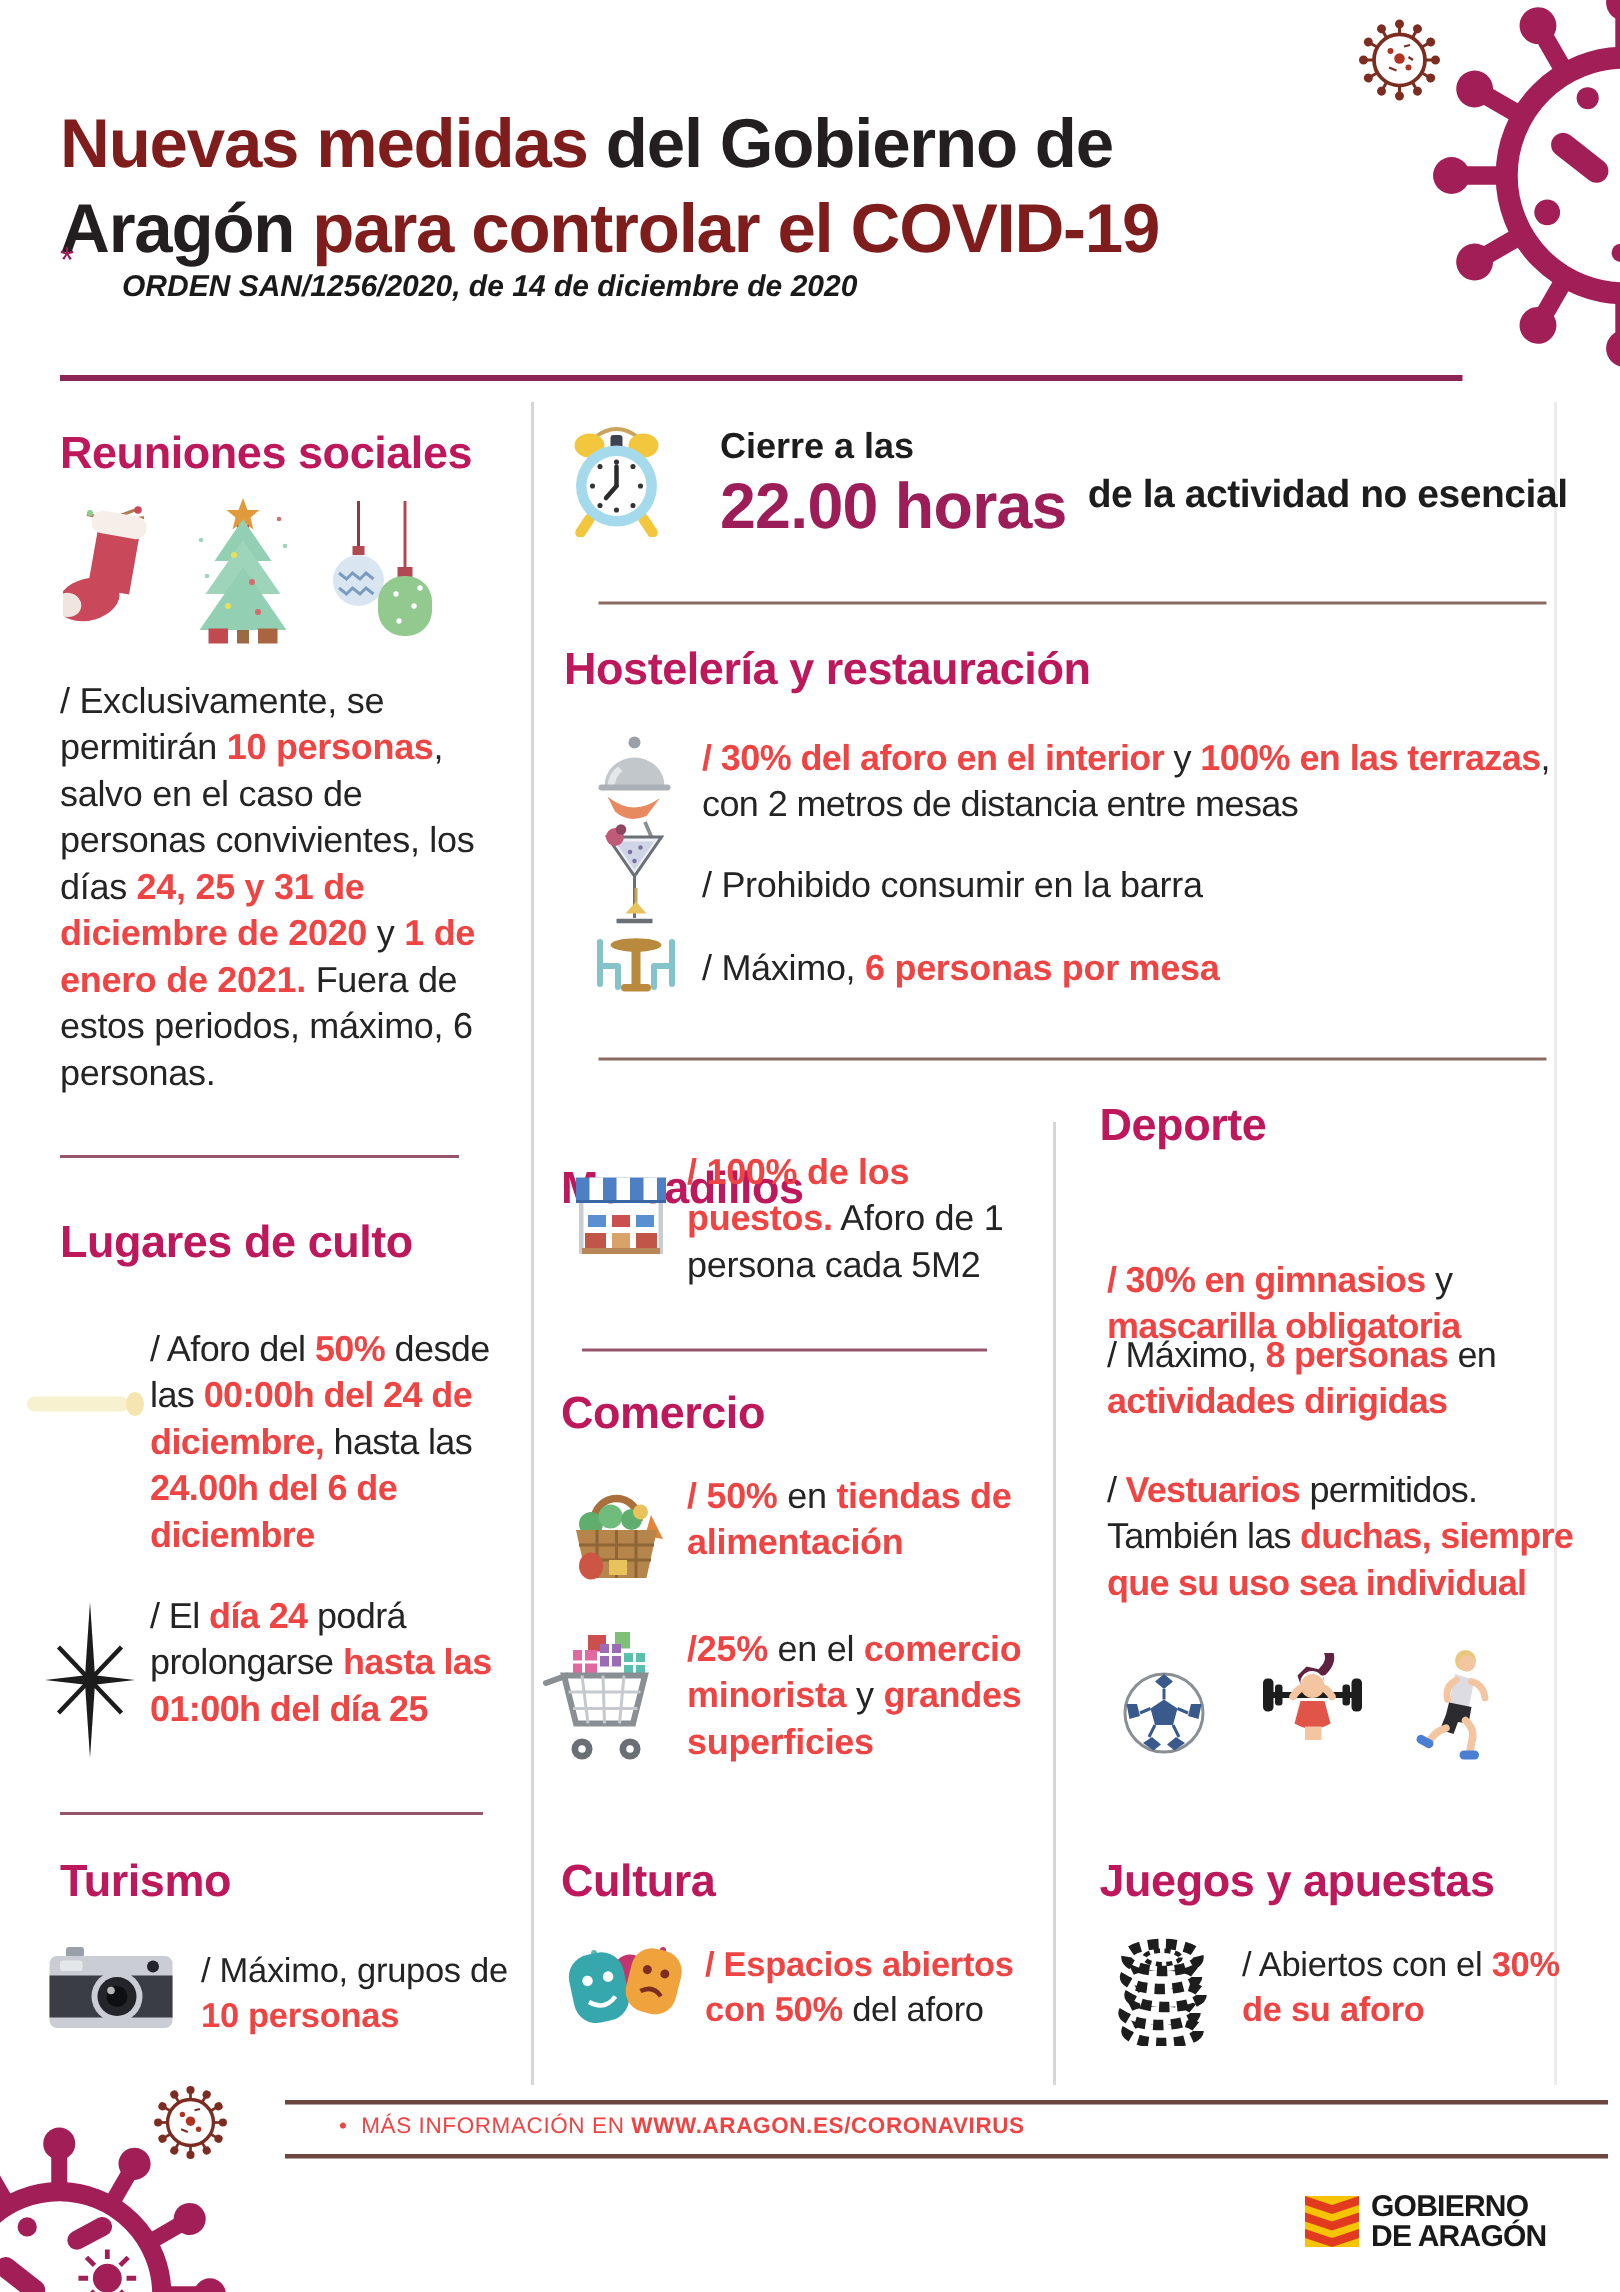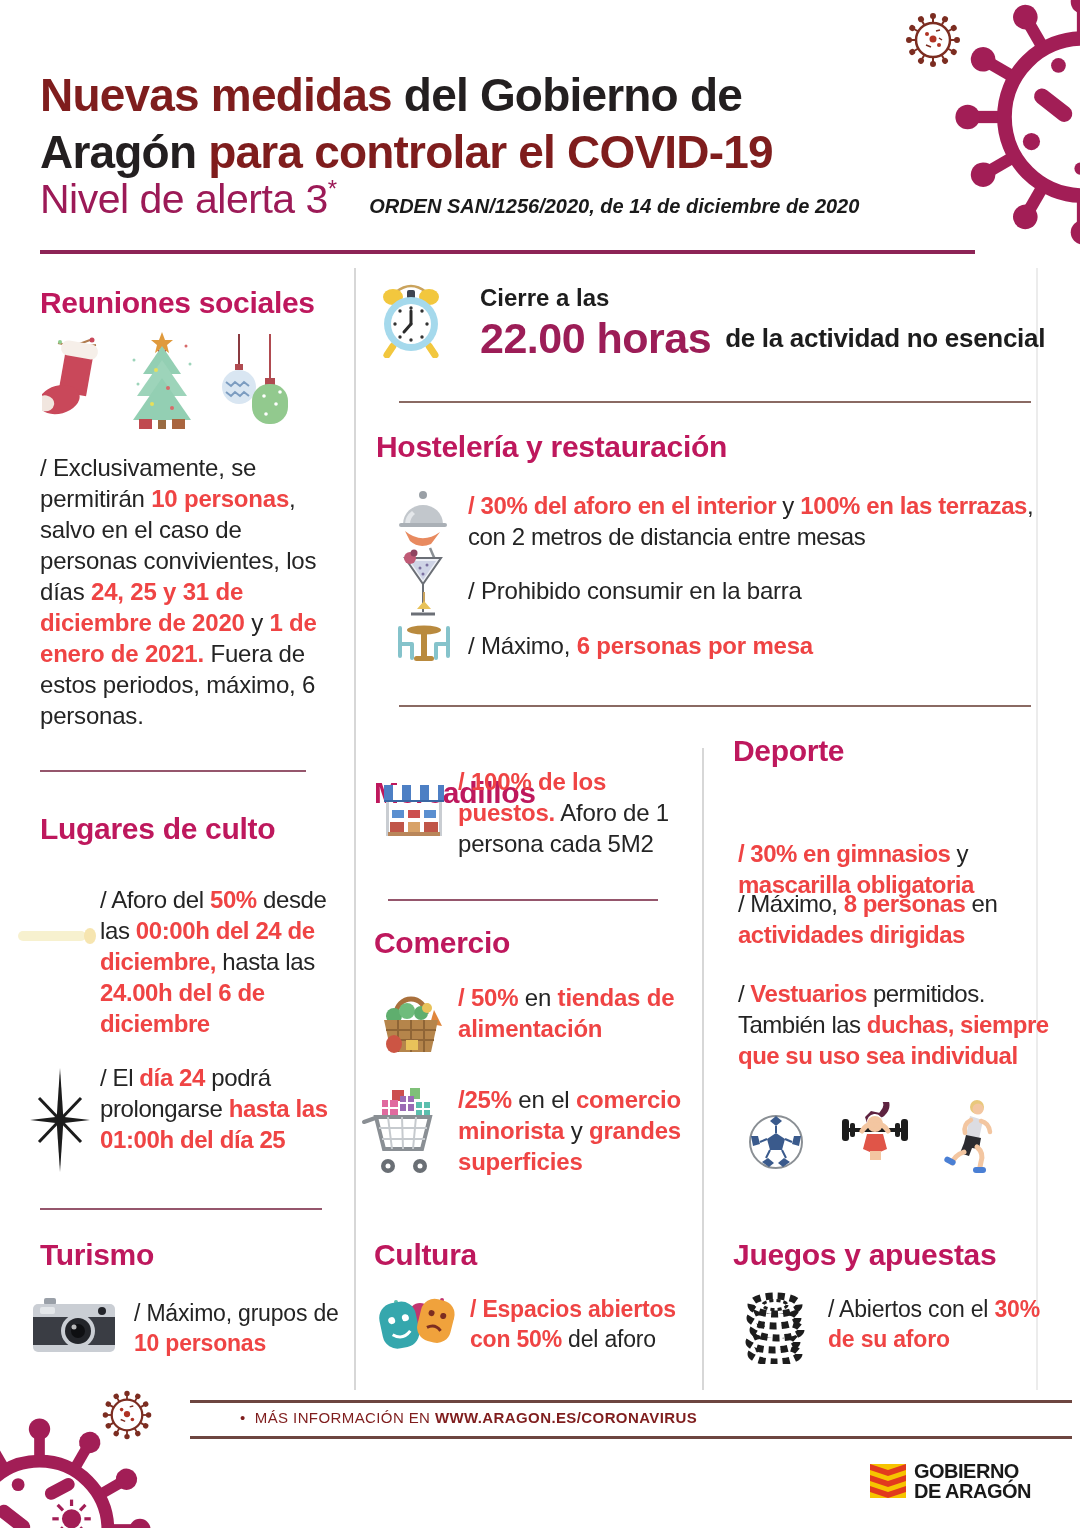--- a/index.html
+++ b/index.html
@@ -13,38 +13,37 @@
   .hline{position:absolute;height:2px;background:#95566c;}
   .vline{position:absolute;width:2px;background:#d7d7d7;}
   .title{position:absolute;left:40px;top:36px;width:880px;font-size:46px;line-height:57px;
          font-weight:bold;letter-spacing:-0.8px;color:#231f20;}
   .title .accent{color:#7f1d1d;}
   .alert-row{position:absolute;left:40px;top:176px;display:flex;align-items:baseline;}
   .alert-level{font-size:41px;font-weight:400;color:#9c1a57;letter-spacing:-0.5px;}
   .alert-mark{font-size:24px;color:#9c1a57;position:relative;top:-16px;}
   .order-ref{font-size:20px;font-style:italic;font-weight:bold;color:#1a1a1a;margin-left:32px;}
   .closure-intro{position:absolute;left:480px;top:284px;font-size:24px;font-weight:bold;color:#1d1d1d;}
-  .closure-line2{position:absolute;left:480px;top:314px;display:flex;align-items:center;}
+  .closure-line2{position:absolute;left:480px;top:314px;display:flex;align-items:flex-start;}
   .closure-time{font-size:43px;font-weight:bold;color:#9c1d57;letter-spacing:-0.5px;}
   .closure-suffix{font-size:26px;font-weight:bold;color:#1d1d1d;margin-left:14px;letter-spacing:-0.3px;}
-  .finfo{position:absolute;left:240px;top:1409px;font-size:15px;color:#7f1d1d;letter-spacing:0.4px;font-weight:400;}
+  .finfo{position:absolute;left:226px;top:1409px;font-size:15px;color:#ef4444;letter-spacing:0.4px;font-weight:400;}
   .finfo b{font-weight:bold;}
   .logo{position:absolute;left:870px;top:1461px;display:flex;align-items:center;gap:8px;}
   .logo-text{font-size:20px;line-height:20px;font-weight:bold;color:#191919;letter-spacing:-0.5px;}
   svg{display:block;}
 </style>
 </head>
 <body>
 
 <div class="page">
 
   <h1 class="title"><span class="accent">Nuevas medidas</span><span> del Gobierno de</span><br><span>Aragón </span><span class="accent">para controlar el COVID-19</span></h1>
 
   <div class="alert-row">
-    <span class="alert-level">Nivel de alerta 3</span>
     <span class="alert-mark">*</span>
     <span class="order-ref">ORDEN SAN/1256/2020, de 14 de diciembre de 2020</span>
   </div>
 
   <div class="hline" style="left:40px;top:250px;width:935px;height:4px;background:#8d2456;"></div>
 
   <svg class="abs" style="left:903px;top:10px;" width="60" height="60" viewBox="0 0 60 60">
     <g stroke="#7c2d21" stroke-width="2">
       <g transform="rotate(0 30 30)">
           <line x1="47" y1="30" x2="52" y2="30"></line>

